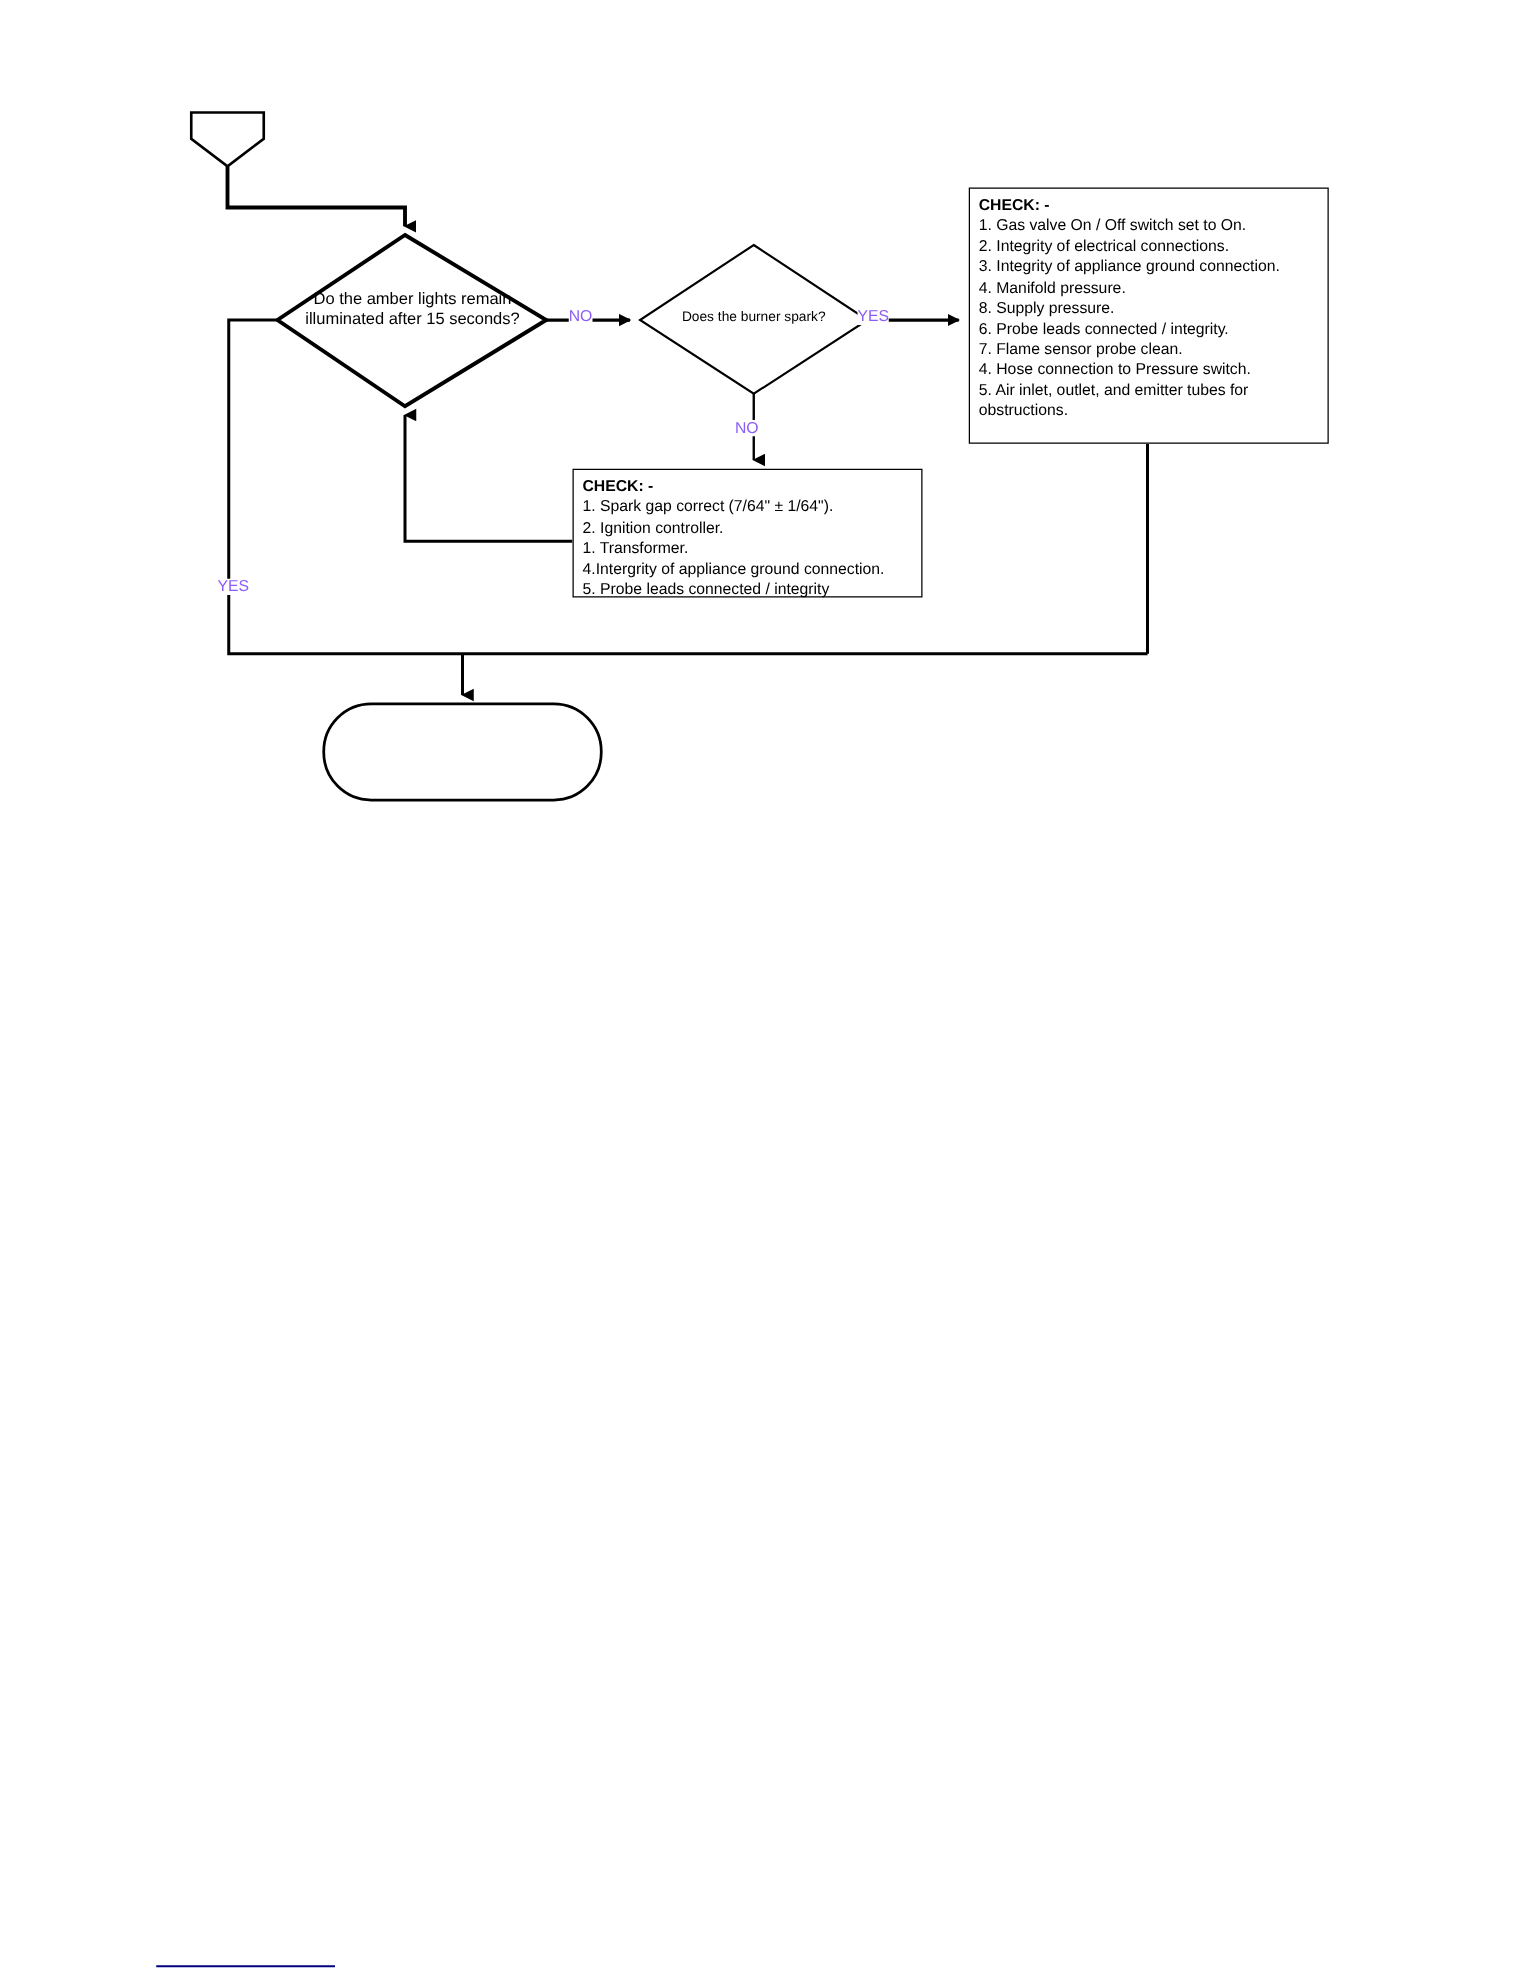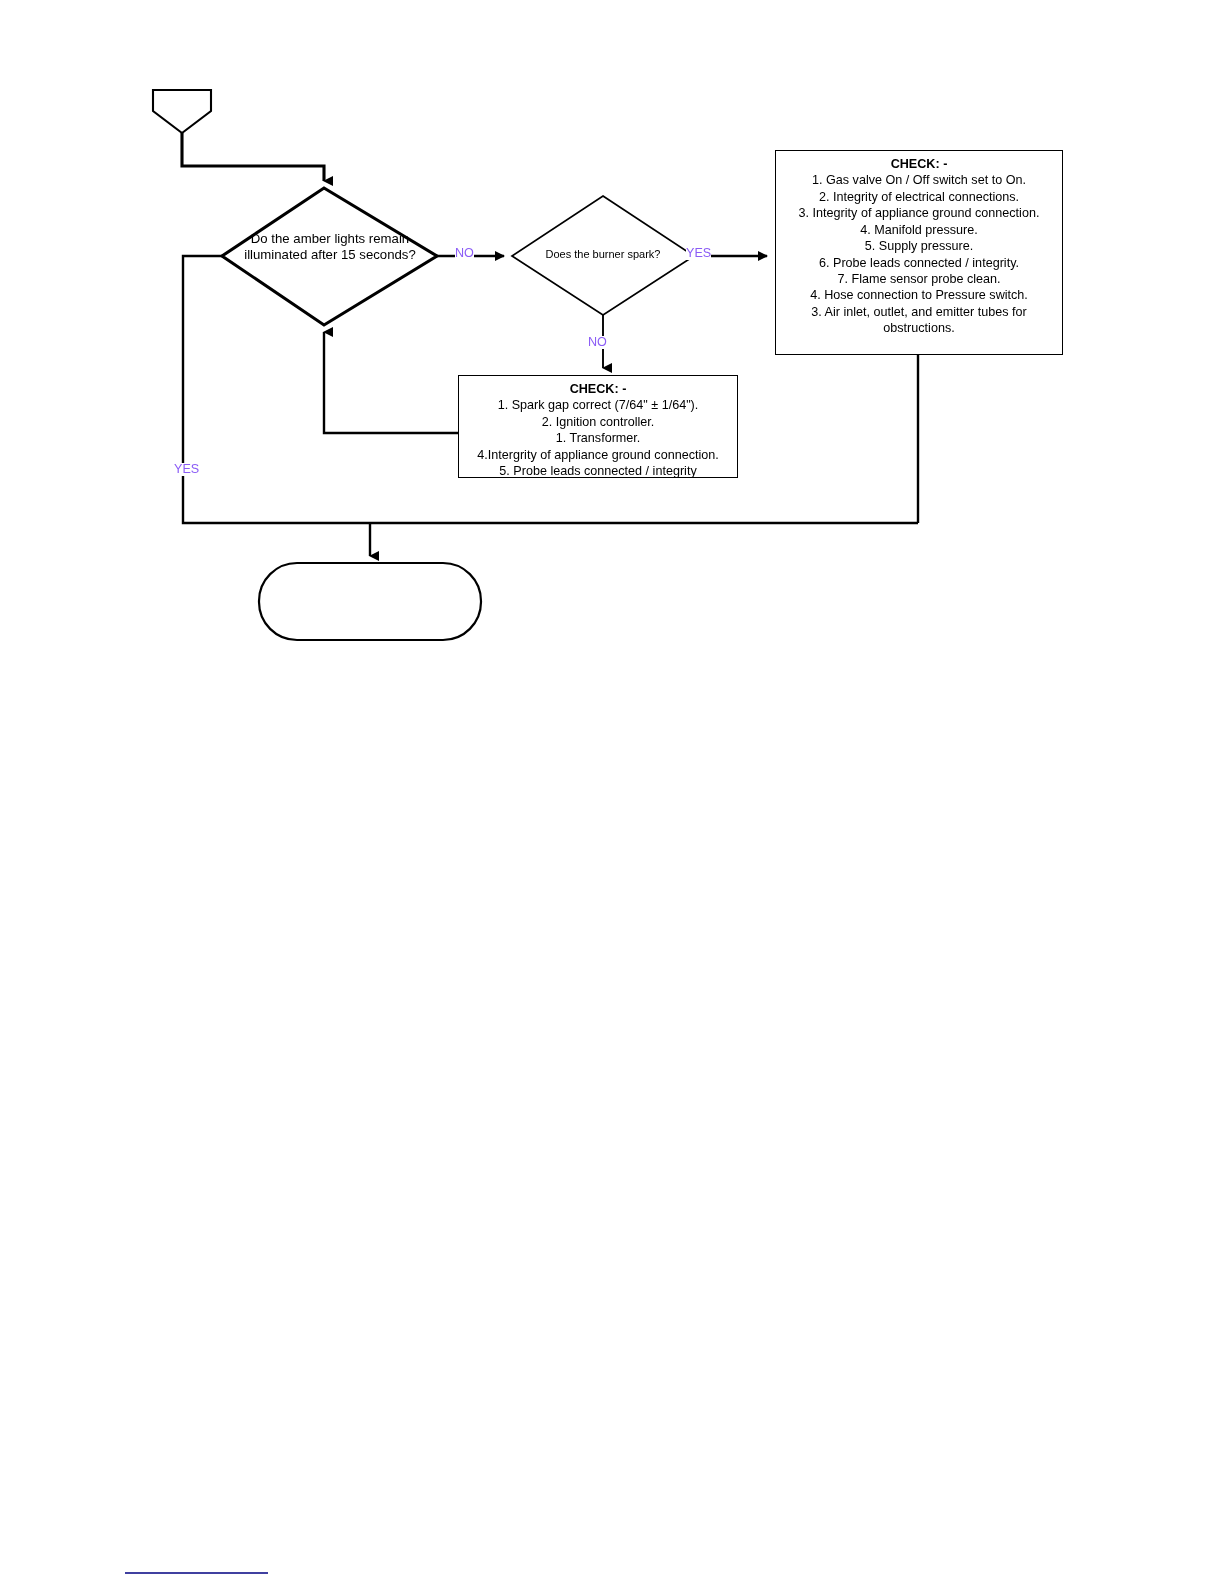--- a/index.html
+++ b/index.html
@@ -70,21 +70,20 @@
   
   .checkbox-note {
     position: absolute;
     border: 1.4px solid #000;
     background: #fff;
     box-sizing: border-box;
     font-size: 12.6px;
     line-height: 1.305;
     color: #000;
     padding: 5px 7px 4px 7px;
-    text-align: center;
   }
   #check-right {
     left: 775px; top: 150px;
     width: 288px; height: 205px;
   }
   #check-lower {
     left: 458px; top: 375px;
     width: 280px; height: 103px;
   }
   .check-title {
@@ -150,25 +149,25 @@
   <div class="edge-label" id="label-no-2">NO</div>
 
   <div class="edge-label" id="label-yes-2">YES</div>
 
   <div class="checkbox-note" id="check-right">
     <span class="check-title">CHECK: -</span>
     <span class="check-item">1. Gas valve On / Off switch set to On.</span>
     <span class="check-item">2. Integrity of electrical connections.</span>
     <span class="check-item">3. Integrity of appliance ground connection.</span>
     <span class="check-item">4. Manifold pressure.</span>
-    <span class="check-item">5. Supply pressure.</span>
+    <span class="check-item">8. Supply pressure.</span>
     <span class="check-item">6. Probe leads connected / integrity.</span>
     <span class="check-item">7. Flame sensor probe clean.</span>
     <span class="check-item">4. Hose connection to Pressure switch.</span>
-    <span class="check-item">3. Air inlet, outlet, and emitter tubes for obstructions.</span>
+    <span class="check-item">5. Air inlet, outlet, and emitter tubes for obstructions.</span>
   </div>
 
   <div class="checkbox-note" id="check-lower">
     <span class="check-title">CHECK: -</span>
     <span class="check-item">1. Spark gap correct (7/64" ± 1/64").</span>
     <span class="check-item">2. Ignition controller.</span>
     <span class="check-item">1. Transformer.</span>
     <span class="check-item">4.Intergrity of appliance ground connection.</span>
     <span class="check-item">5. Probe leads connected / integrity</span>
   </div>

